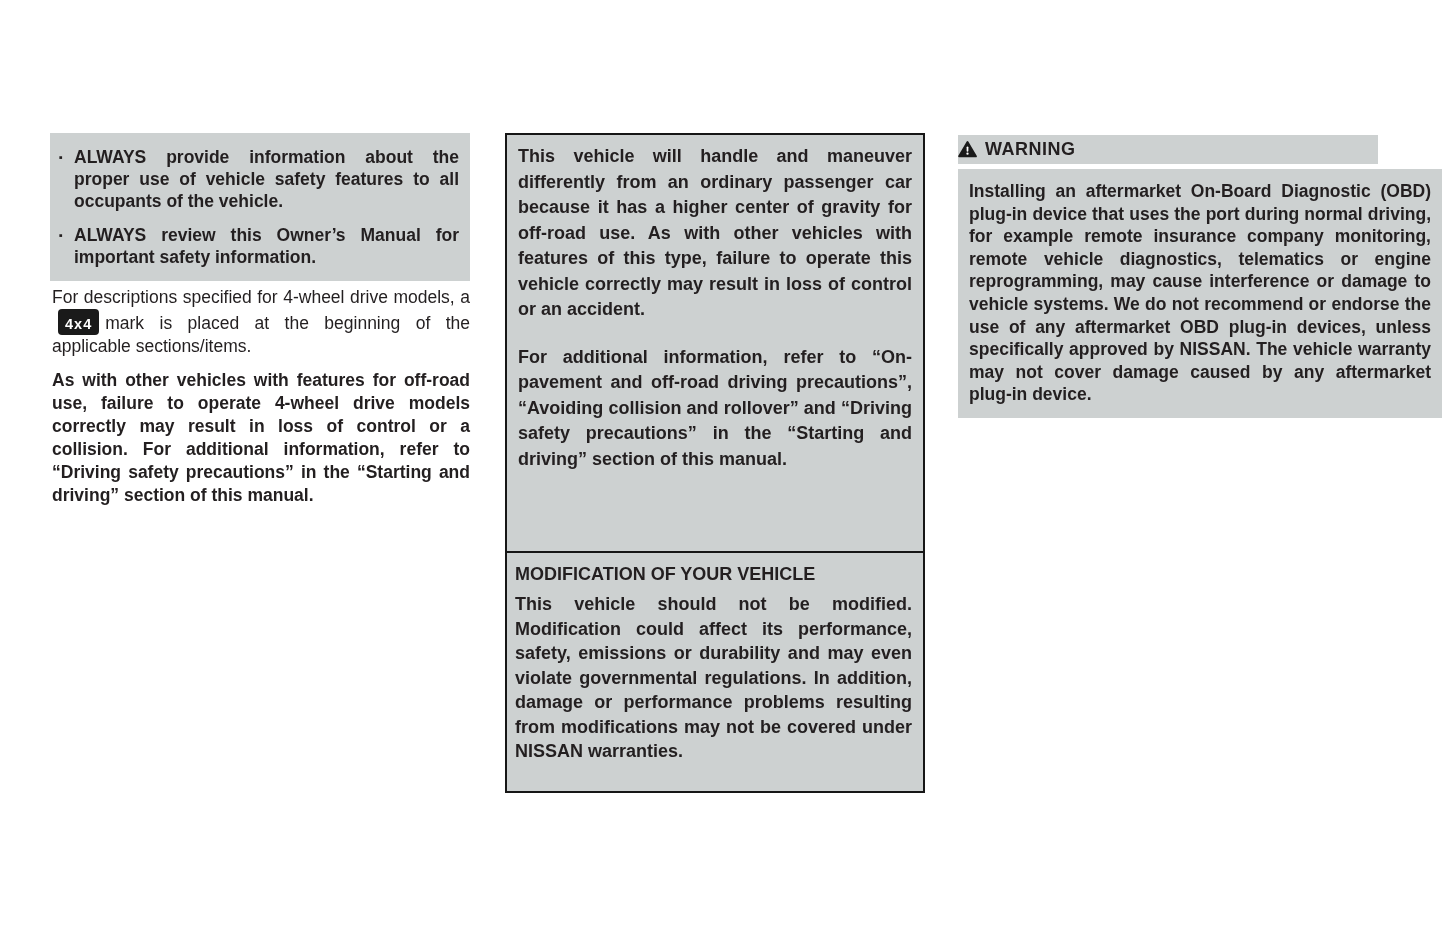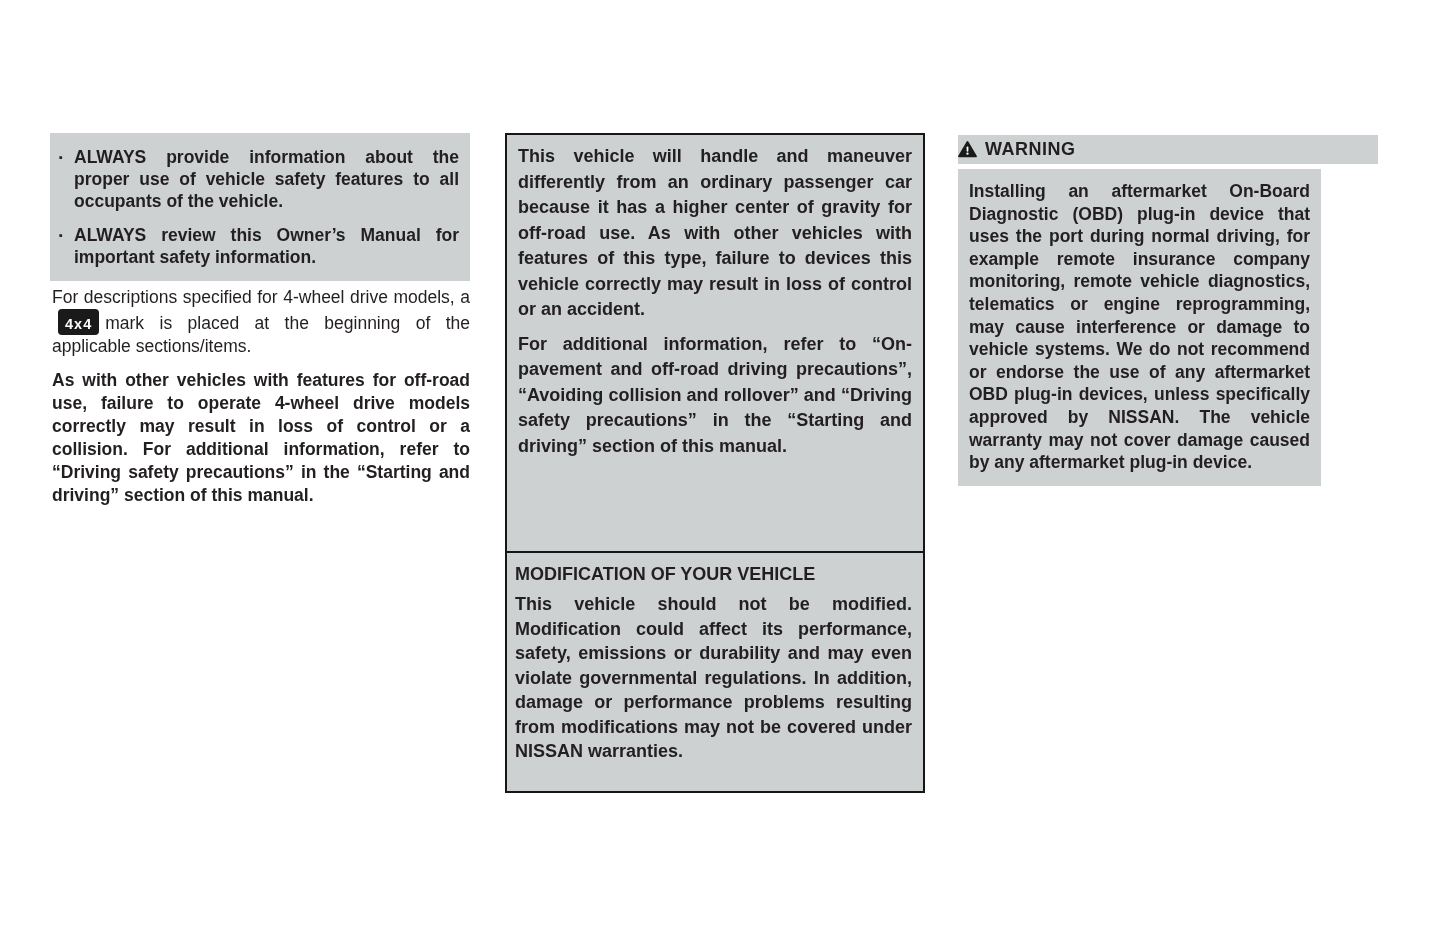--- a/index.html
+++ b/index.html
@@ -83,38 +83,38 @@
   }
   .mid-box-1 .mid-box-title { max-width: 330px; }
   .mid-box p.body {
     margin: 0;
     font-weight: bold;
     font-size: 18px;
     line-height: 25.5px;
     text-align: justify;
   }
   .mid-box-2 p.body { line-height: 24.5px; }
-  .mid-box p.body + p.body { margin-top: 9px; }
+  .mid-box p.body + p.body { margin-top: 22px; }
 
   
   .warning-header {
     position: absolute;
     left: 958px; top: 135px; width: 420px; height: 29px;
     box-sizing: border-box;
     display: flex;
     align-items: center;
     gap: 8px;
     font-weight: bold;
     font-size: 18px;
     letter-spacing: 0.5px;
   }
   .warning-icon { display: inline-flex; }
   .warning-body {
     position: absolute;
-    left: 958px; top: 169px; width: 363px;
+    left: 958px; top: 169px; width: 484px;
     box-sizing: border-box;
     padding: 11px 11px 12px 11px;
     font-weight: bold;
     font-size: 17.5px;
     line-height: 22.6px;
     text-align: justify;
   }
 </style>
 </head>
 <body>
@@ -132,21 +132,21 @@
     </div>
   </div>
 
   <div class="fourwd-note">
     <span>For descriptions specified for 4-wheel drive models, a</span><span class="badge-4x4">4x4</span><span>mark is placed at the beginning of the applicable sections/items.</span>
   </div>
 
   <div class="offroad-para">As with other vehicles with features for off-road use, failure to operate 4-wheel drive models correctly may result in loss of control or a collision. For additional information, refer to “Driving safety precautions” in the “Starting and driving” section of this manual.</div>
 
   <div class="mid-box mid-box-1">
-    <p class="body">This vehicle will handle and maneuver differently from an ordinary passenger car because it has a higher center of gravity for off-road use. As with other vehicles with features of this type, failure to devices this vehicle correctly may result in loss of control or an accident.</p>
+    <p class="body">This vehicle will handle and maneuver differently from an ordinary passenger car because it has a higher center of gravity for off-road use. As with other vehicles with features of this type, failure to operate this vehicle correctly may result in loss of control or an accident.</p>
     <p class="body">For additional information, refer to “On-pavement and off-road driving precautions”, “Avoiding collision and rollover” and “Driving safety precautions” in the “Starting and driving” section of this manual.</p>
   </div>
 
   <div class="mid-box mid-box-2">
     <div class="mid-box-title">MODIFICATION OF YOUR VEHICLE</div>
     <p class="body">This vehicle should not be modified. Modification could affect its performance, safety, emissions or durability and may even violate governmental regulations. In addition, damage or performance problems resulting from modifications may not be covered under NISSAN warranties.</p>
   </div>
 
   <div class="warning-header graybox">
     <span class="warning-icon">

